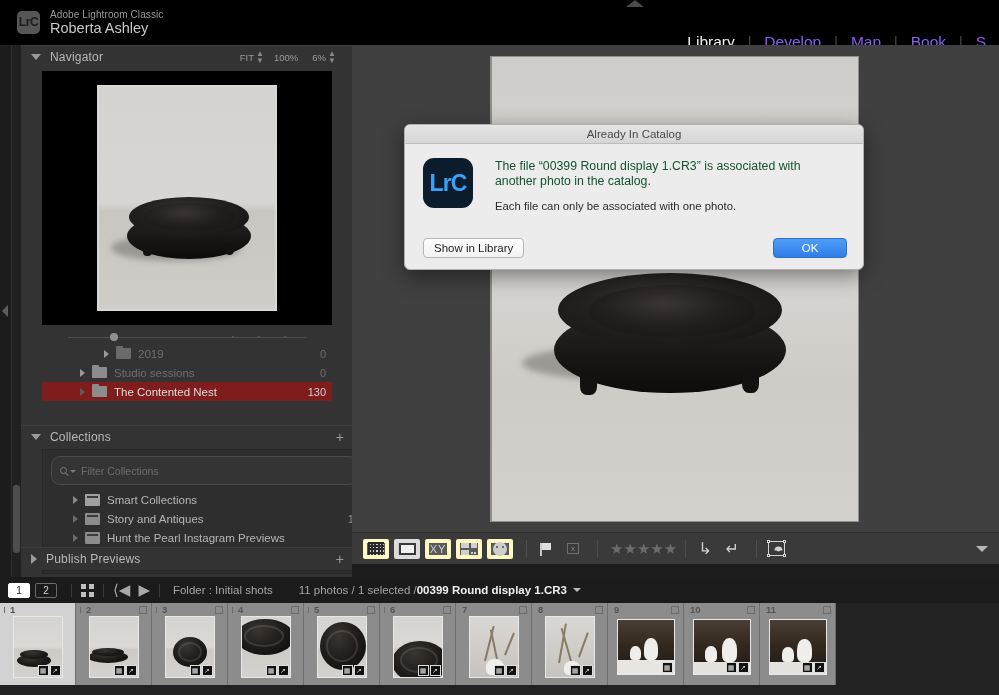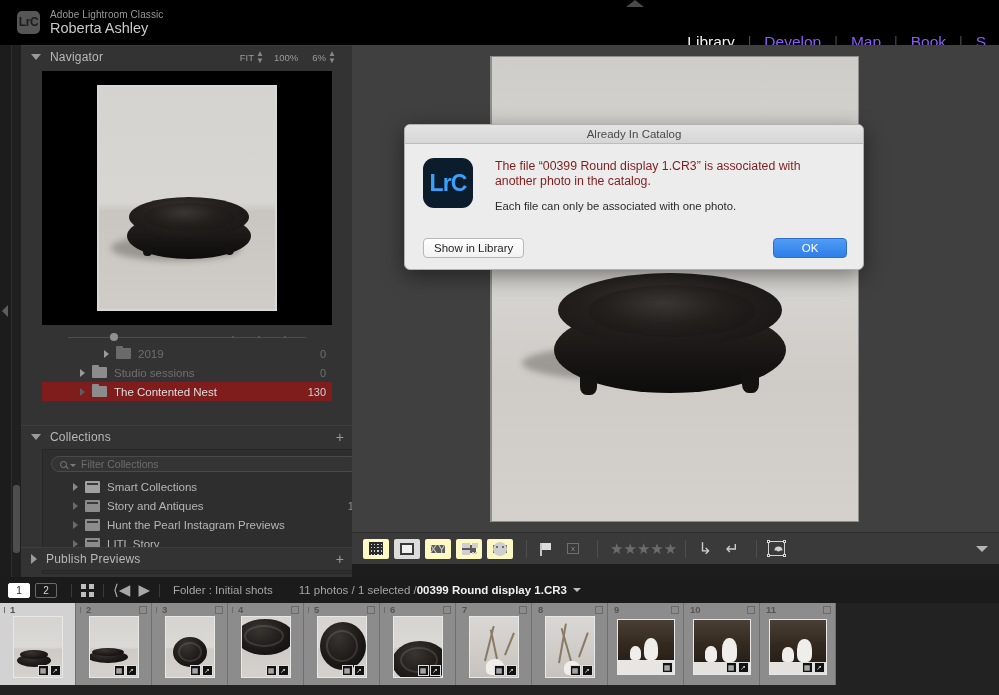--- a/index.html
+++ b/index.html
@@ -186,21 +186,21 @@
   .row.sel .count { color: #cfcfcf; }
 
   
   .collections-head { position: absolute; left: 0; top: 380px; width: 331px; }
   .coll-box {
     position: absolute; left: 21px; top: 404px; width: 325px;
     background: #2e2e2e; border: 1px solid #272727;
     padding: 4px 0 2px 0;
   }
   .filter-field {
-    height: 16px; margin: 2px 8px 5px 8px;
+    height: 29px; margin: 2px 8px 5px 8px;
     border: 1px solid #4a4a4a; border-radius: 9px;
     background: #343434;
     display: flex; align-items: center; padding: 0 8px;
     font-size: 10.5px; color: #6d6d6d;
   }
   .mag {
     width: 7px; height: 7px; border: 1.2px solid #7b7b7b; border-radius: 50%;
     position: relative; margin-right: 2px; flex: none;
   }
   .mag:after {
@@ -263,21 +263,21 @@
 
   
   .toolbar {
     position: absolute; left: 352px; top: 487px; width: 647px; height: 32px;
     background: #3a3a3a;
     display: flex; align-items: center; padding: 0 11px;
     border-top: 1px solid #2c2c2c;
   }
   .tb-ico {
     width: 26px; height: 20px; margin-right: 5px;
-    background: #5a5a5a; border: 6px solid #fef9c3; border-radius: 2px;
+    background: #5a5a5a; border: 4px solid #fef9c3; border-radius: 2px;
     display: flex; align-items: center; justify-content: center;
     color: #d0d0d0; font-size: 10px; cursor: pointer; position: relative;
   }
   .tb-ico.active { background: #c8c8c8; border-color: #dcdcdc; }
   .tb-ico.plain { background: transparent; border: none; width: 22px; }
   .tb-sep { width: 1px; height: 18px; background: #4e4e4e; margin: 0 8px; }
   .grid-glyph {
     width: 16px; height: 13px;
     background:
       repeating-linear-gradient(to right, #2a2a2a 0 2px, transparent 2px 3.2px),
@@ -465,21 +465,21 @@
     width: 50px; height: 50px; flex: none;
     border-radius: 11px;
     background: #0b1c2c;
     color: #3ba0f7;
     font-size: 23px; font-weight: bold;
     display: flex; align-items: center; justify-content: center;
     letter-spacing: -0.8px;
   }
   .dlg-text { margin-left: 22px; padding-top: 1px; }
   .dlg-msg {
-    font-size: 12.3px; color: #7f1d1d; line-height: 15px; width: 350px;
+    font-size: 12.3px; color: #14532d; line-height: 15px; width: 350px;
   }
   .dlg-sub {
     font-size: 11.3px; color: #2b2b2b; margin-top: 11px;
   }
   .dialog-actions {
     position: absolute; left: 0; right: 0; bottom: 11px;
     display: flex; align-items: center; padding: 0 16px 0 18px;
   }
   .btn-white {
     height: 20px; padding: 0 10px;

